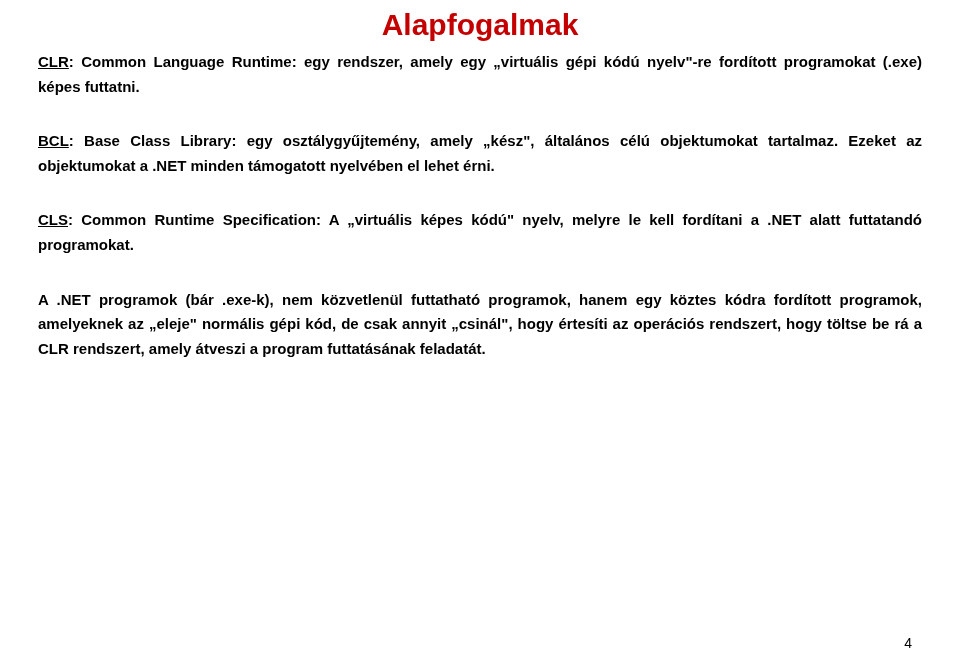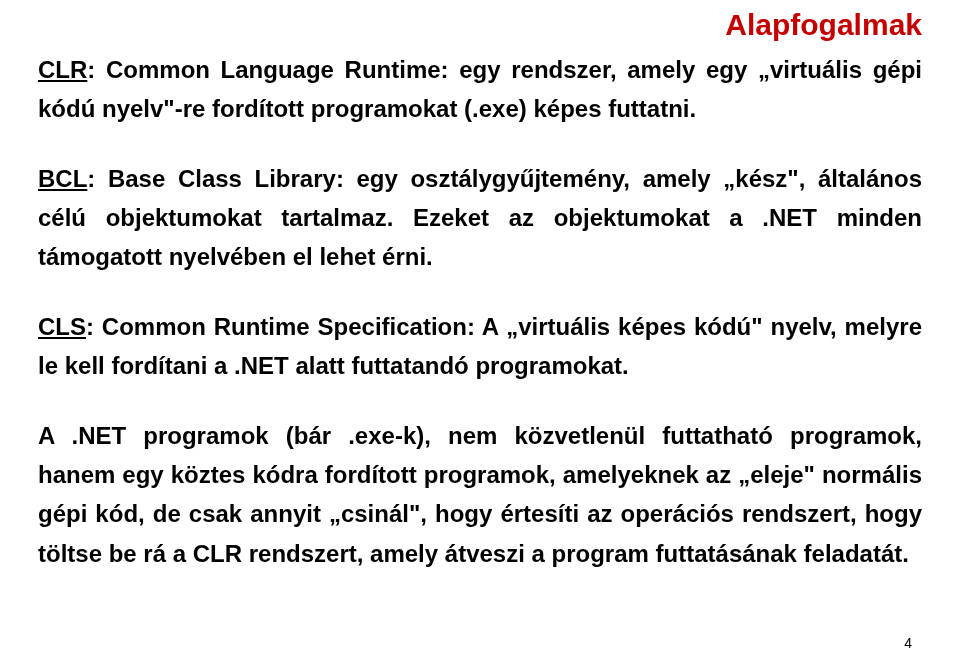--- a/index.html
+++ b/index.html
@@ -9,29 +9,29 @@
     }
     body {
       width: 960px;
       height: 661px;
       background: #ffffff;
       font-family: Arial, Helvetica, sans-serif;
       padding: 8px 38px 20px 38px;
       position: relative;
     }
     .title {
-      text-align: right;
+      text-align: center;
       color: #c40000;
       font-weight: bold;
       font-size: 30px;
       margin-bottom: 8px;
     }
     .para {
       font-weight: bold;
-      font-size: 24px;
+      font-size: 15px;
       line-height: 1.64;
       color: #000;
       text-align: justify;
       margin-bottom: 30px;
     }
     .u {
       text-decoration: underline;
     }
     .page-num {
       position: absolute;

